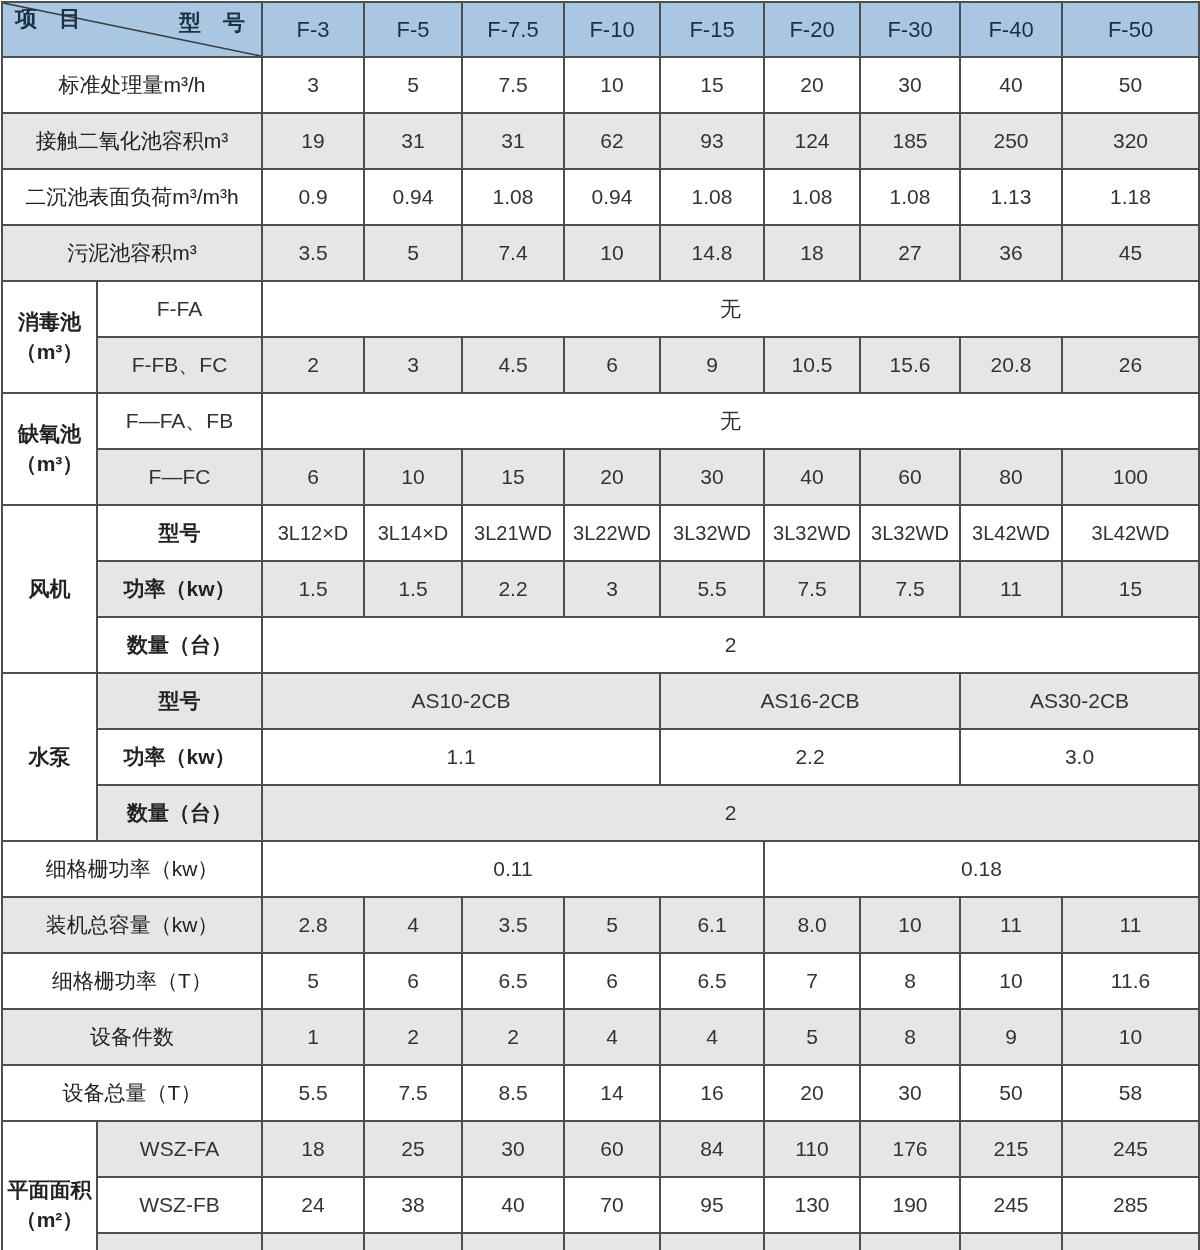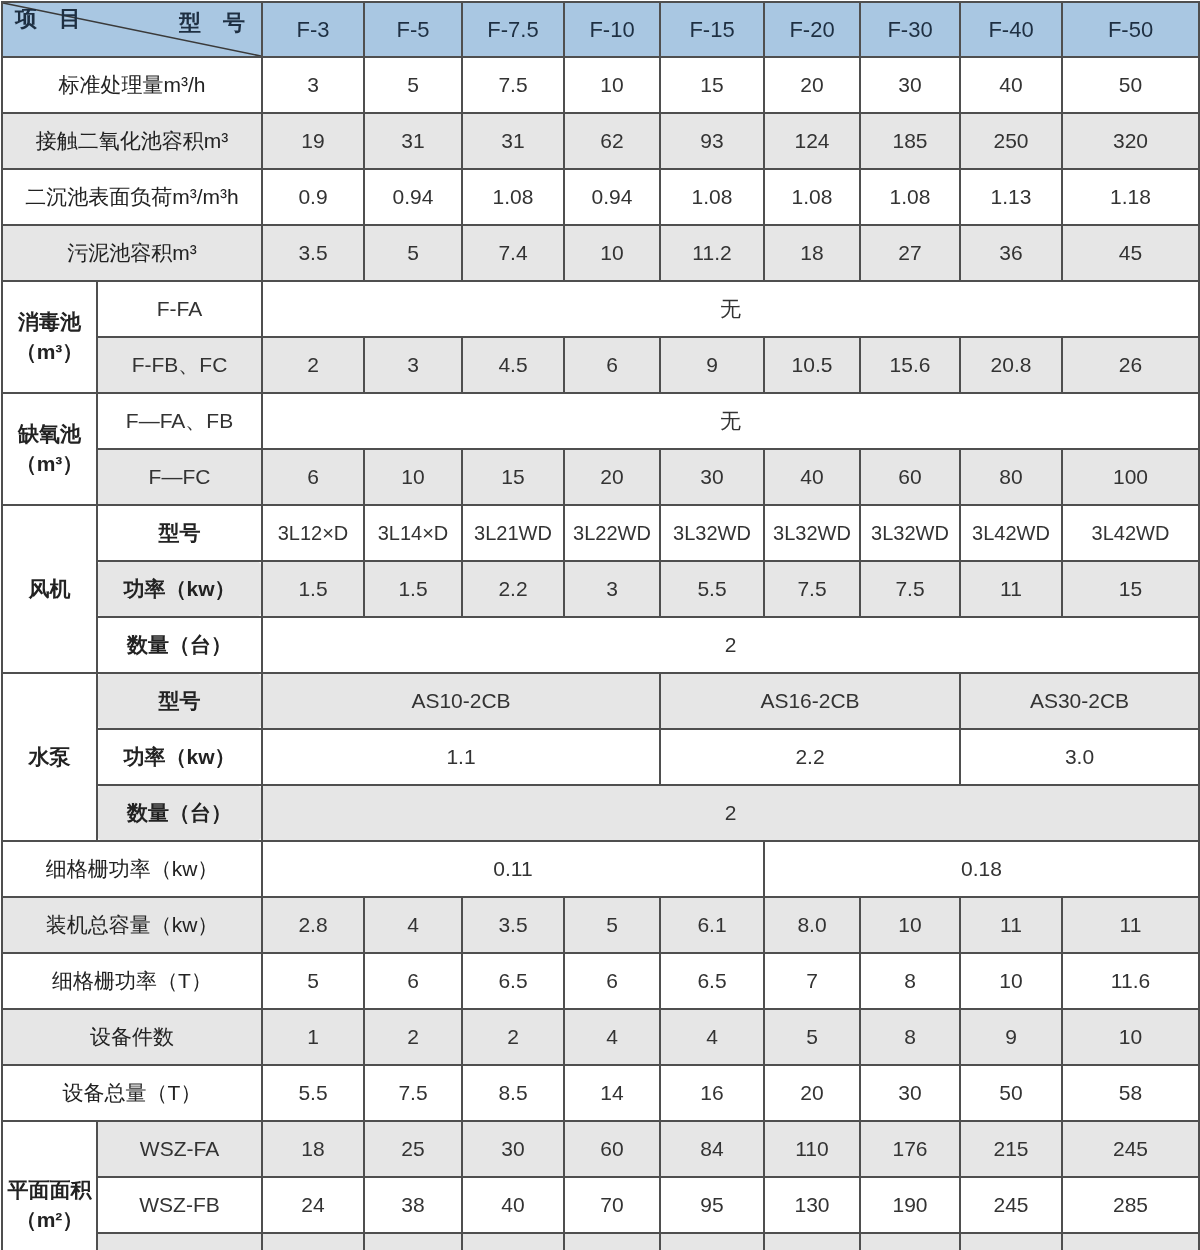--- a/index.html
+++ b/index.html
@@ -96,21 +96,21 @@
   <td>1.13</td>
   <td>1.18</td>
 </tr>
 
 <tr class="gray">
   <td class="lbl" colspan="2">污泥池容积m³</td>
   <td>3.5</td>
   <td>5</td>
   <td>7.4</td>
   <td>10</td>
-  <td>11.2</td>
+  <td>14.8</td>
   <td>18</td>
   <td>27</td>
   <td>36</td>
   <td>45</td>
 </tr>
 
 <tr>
   <td class="glbl" rowspan="2">
     <div>消毒池</div>
     <div>（m³）</div>

